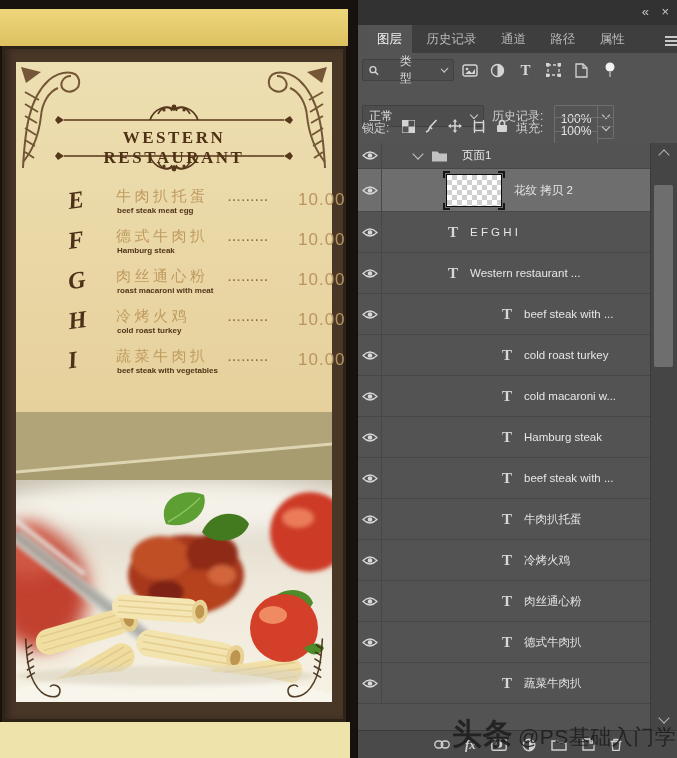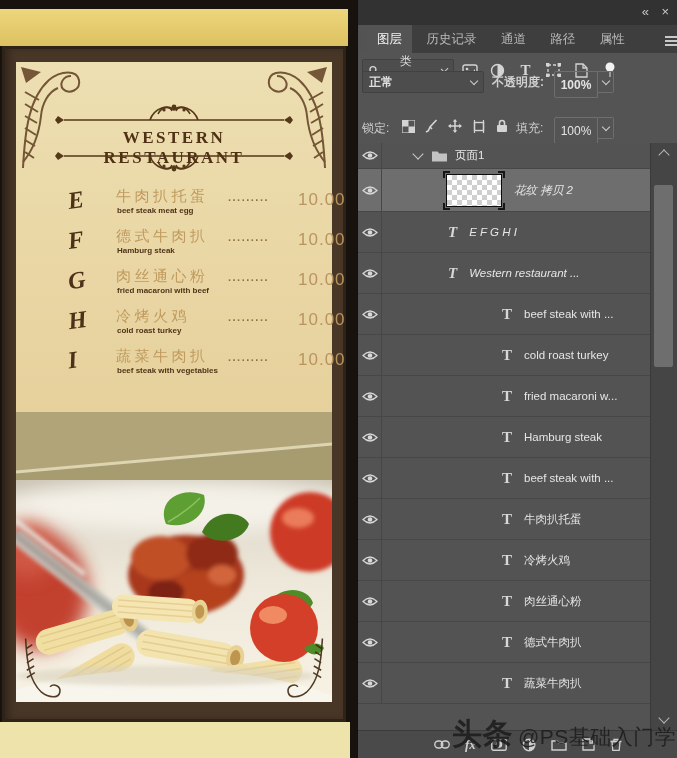--- a/index.html
+++ b/index.html
@@ -41,21 +41,21 @@
   .close-btn { right:9px; }
 
   .tab-bar { position:absolute; left:9px; top:25px; width:320px; height:28px; background:#3e3e3e; }
   .tab { display:inline-block; height:28px; line-height:28px; padding:0 10px; font-size:12.5px; color:#b8b8b8; }
   .tab.active { background:#545454; color:#f2f2f2; }
   .hamburger { position:absolute; right:8px; top:11px; width:14px; height:2px; background:#c9c9c9;
                box-shadow:0 4px 0 #c9c9c9, 0 8px 0 #c9c9c9; }
 
   .controls { position:absolute; left:0; top:53px; width:320px; height:90px; background:#545454; }
   .ctl-row { position:absolute; left:0; width:320px; height:28px; }
-  .row-filter { top:4px; } .row-blend { top:16px;font-weight:bold; } .row-lock { top:62px; border-bottom:1px solid #434343; height:29px; }
+  .row-filter { top:4px; } .row-blend { top:50px; } .row-lock { top:62px; border-bottom:1px solid #434343; height:29px; }
   .dropdown { position:absolute; height:22px; background:#4d4d4d; border:1px solid #414141; border-radius:2px;
               display:flex; align-items:center; padding:0 6px; gap:21px; color:#dedede; font-size:12px; }
   .chev { display:inline-block; width:6px; height:6px; border-right:1.6px solid #cfcfcf; border-bottom:1.6px solid #cfcfcf;
           transform:rotate(45deg); margin-top:-3px; }
   .search-dd { left:4px; top:2px; width:92px; }
   .search-dd .chev { margin-left:auto; }
   .blend-dd { left:4px; top:2px; width:122px; }
   .blend-dd .chev { margin-left:auto; }
   .fbtns { position:absolute; left:102px; top:2px; display:flex; gap:9px; align-items:center; height:22px; }
   .fbtn { width:19px; height:19px; display:flex; align-items:center; justify-content:center; }
@@ -67,26 +67,26 @@
   .lock-icons { position:absolute; left:44px; top:4px; display:flex; gap:10px; align-items:center; }
   .t-glyph { font-family:"Liberation Serif","DejaVu Serif",serif; font-weight:bold; color:#d8d8d8; font-size:15px; line-height:1; }
 
   
   .layers-list { position:absolute; left:0; top:143px; width:320px; height:587px; background:#535353; overflow:hidden; }
   .layer-row { position:relative; width:293px; border-bottom:1px solid #474747; display:flex; background:#535353; }
   .layer-row.h41 { height:41px; } .layer-row.h26 { height:26px; } .layer-row.h43 { height:43px; }
   .layer-row.selected { background:#6e6e6e; }
   .eye-cell { width:24px; flex:0 0 24px; border-right:1px solid #474747; display:flex; align-items:center; justify-content:center; }
   .row-body { flex:1; display:flex; align-items:center; }
-  .indent-0 .row-body { padding-left:32px; } .indent-1 .row-body { padding-left:66px;font-style:italic; } .indent-2 .row-body { padding-left:120px; }
+  .indent-0 .row-body { padding-left:32px; } .indent-1 .row-body { padding-left:66px; } .indent-2 .row-body { padding-left:120px; }
   .layer-row.pixel .row-body { padding-left:64px; }
   .exp-chev { width:8px; height:8px; border-right:1.6px solid #c8c8c8; border-bottom:1.6px solid #c8c8c8;
               transform:rotate(45deg); margin-right:9px; margin-top:-4px; flex:0 0 auto; }
   .layer-name { color:#e6e6e6; font-size:11.5px; margin-left:12px; white-space:nowrap; }
-  .group .layer-name { margin-left:7px; }
+  .group .layer-name { margin-left:14px; }
   .thumb { position:relative; width:56px; height:33px; border:1px solid #0d0d0d; flex:0 0 auto;
            background:#fff;
            background-image:linear-gradient(45deg,#cfcfcf 25%,transparent 25%,transparent 75%,#cfcfcf 75%),
                             linear-gradient(45deg,#cfcfcf 25%,transparent 25%,transparent 75%,#cfcfcf 75%);
            background-size:10px 10px; background-position:0 0,5px 5px; }
   .tk { position:absolute; width:7px; height:7px; border:2px solid #161616; }
   .tk.tl{left:-4px;top:-4px;border-right:none;border-bottom:none;} .tk.tr{right:-4px;top:-4px;border-left:none;border-bottom:none;}
   .tk.bl{left:-4px;bottom:-4px;border-right:none;border-top:none;} .tk.br{right:-4px;bottom:-4px;border-left:none;border-top:none;}
 
   .scrollbar { position:absolute; right:0; top:143px; width:27px; height:587px; background:#454545; border-left:1px solid #3a3a3a; }
@@ -173,21 +173,21 @@
             <div class="menu-item">
               <span class="mi-letter">F</span>
               <span class="mi-zh">德式牛肉扒</span>
               <span class="mi-en">Hamburg steak</span>
               <span class="mi-leader">.........</span>
               <span class="mi-price">10.00</span>
             </div>
             <div class="menu-item">
               <span class="mi-letter">G</span>
               <span class="mi-zh">肉丝通心粉</span>
-              <span class="mi-en">fried macaroni with beef</span>
+              <span class="mi-en">roast macaroni with meat</span>
               <span class="mi-leader">.........</span>
               <span class="mi-price">10.00</span>
             </div>
             <div class="menu-item">
               <span class="mi-letter">H</span>
               <span class="mi-zh">冷烤火鸡</span>
               <span class="mi-en">cold roast turkey</span>
               <span class="mi-leader">.........</span>
               <span class="mi-price">10.00</span>
             </div>
@@ -370,21 +370,21 @@
               </svg>
           </span>
         </div>
       </div>
 
       <div class="ctl-row row-blend">
         <div class="dropdown blend-dd">
           <span>正常</span>
           <span class="chev"></span>
         </div>
-        <span class="ctl-label" style="left:134px">不透明度:</span>
+        <span class="ctl-label" style="left:134px">历史记录:</span>
         <div class="val-box" style="left:196px;width:44px">100%</div>
         <div class="val-chev" style="left:240px">
             <span class="chev"></span>
           </div>
       </div>
 
       <div class="ctl-row row-lock">
         <span class="ctl-label" style="left:4px">锁定:</span>
         <div class="lock-icons">
           <span>
@@ -510,21 +510,21 @@
         </div>
         <div class="layer-row text indent-2 h41">
           <div class="eye-cell">
             <svg width="16" height="11" viewBox="0 0 16 11">
               <path d="M1 5.5 Q8 -1.5 15 5.5 Q8 12.5 1 5.5 Z" fill="none" stroke="#d8d8d8" stroke-width="1.2"></path>
               <circle cx="8" cy="5.5" r="2.3" fill="#d8d8d8"></circle>
             </svg>
           </div>
           <div class="row-body">
             <span class="t-glyph">T</span>
-            <span class="layer-name">fried macaroni w...</span>
+            <span class="layer-name">cold macaroni w...</span>
           </div>
         </div>
         <div class="layer-row text indent-2 h41">
           <div class="eye-cell">
             <svg width="16" height="11" viewBox="0 0 16 11">
               <path d="M1 5.5 Q8 -1.5 15 5.5 Q8 12.5 1 5.5 Z" fill="none" stroke="#d8d8d8" stroke-width="1.2"></path>
               <circle cx="8" cy="5.5" r="2.3" fill="#d8d8d8"></circle>
             </svg>
           </div>
           <div class="row-body">

